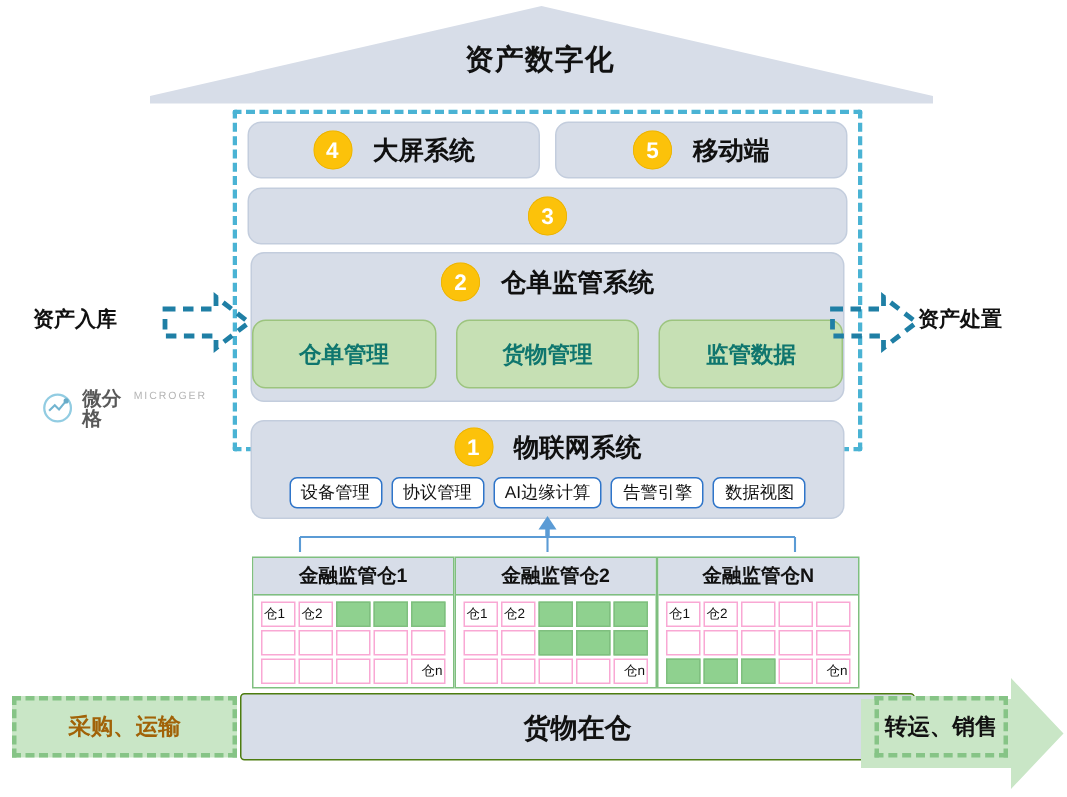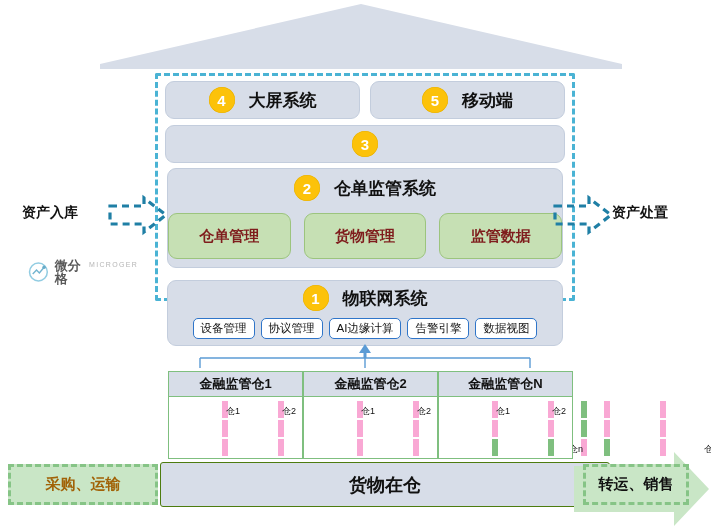--- a/index.html
+++ b/index.html
@@ -56,21 +56,21 @@
   
   #box-supervise{left:167px;top:168px;width:396px;height:100px;}
   #box-supervise .layer-title{height:32px;margin-top:3px;}
   .sub-row{
     position:absolute;left:0;top:38px;width:100%;height:58px;
     display:flex;align-items:center;justify-content:center;gap:13px;
   }
   .sub-green{
     width:124px;height:46px;background:#c6e0b4;border:1px solid #9cc47e;
     border-radius:9px;display:flex;align-items:center;justify-content:center;
-    font-size:15px;font-weight:bold;color:#7f1d1d;box-sizing:border-box;
+    font-size:15px;font-weight:bold;color:#0f766e;box-sizing:border-box;
   }
 
   
   #box-iot{left:167px;top:280px;width:396px;height:66px;}
   #box-iot .layer-title{height:30px;margin-top:2px;}
   .pill-row{
     position:absolute;left:0;top:32px;width:100%;height:30px;
     display:flex;align-items:center;justify-content:center;gap:6px;
   }
   .pill{
@@ -103,23 +103,22 @@
   .wh-head{
     height:25px;background:#d7dde8;border-bottom:1px solid #7fbf7f;
     display:flex;align-items:center;justify-content:center;
     font-size:13px;font-weight:bold;color:#111;box-sizing:border-box;
   }
   .wh-grid{
     padding:4px 5px 5px 5px;display:grid;grid-template-columns:repeat(5,1fr);
     grid-template-rows:repeat(3,17px);gap:2px;box-sizing:border-box;
   }
   .cell{
-    border:3px solid #f9a8d4;background:#ffffff;box-sizing:border-box;
+    border:1px solid #f9a8d4;background:#ffffff;box-sizing:border-box;
     position:relative;
-    margin-left:48px;
   }
   .cell.filled{background:#8fd18f;border-color:#7fbf7f;}
   .cell span{
     position:absolute;left:1px;top:0px;font-size:9px;color:#111;
     line-height:15px;white-space:nowrap;
   }
   .cell span.right{left:auto;right:1px;}
 
   
   #bottom-bar{
@@ -129,21 +128,21 @@
     font-size:18px;font-weight:bold;color:#111;box-sizing:border-box;
   }
   #bottom-left{
     position:absolute;left:8px;top:464px;width:150px;height:41px;
     background:#c9e6c6;border:3px dashed #86c486;
     display:flex;align-items:center;justify-content:center;
     font-size:15px;font-weight:bold;color:#a16207;box-sizing:border-box;
   }
   .arrow-right-svg{position:absolute;left:574px;top:450px;width:137px;height:78px;}
   #bottom-right{
-    position:absolute;left:583px;top:464px;width:106px;height:41px;
+    position:absolute;left:583px;top:464px;width:89px;height:41px;
     background:#c9e6c6;border:3px dashed #86c486;
     display:flex;align-items:center;justify-content:center;
     font-size:15px;font-weight:bold;color:#111;box-sizing:border-box;z-index:3;
   }
 
   
   #watermark{
     position:absolute;left:28px;top:255px;width:110px;height:34px;
     display:flex;align-items:center;gap:6px;opacity:.85;
   }
@@ -152,20 +151,21 @@
   .wm-en{font-size:7px;letter-spacing:1.3px;color:#a8a8a8;margin-top:2px;}
 </style>
 </head>
 <body>
 
 <div id="stage">
 
   <svg class="roof-svg" viewBox="0 0 522 68">
     <polygon points="261,2 522,62 522,67 0,67 0,62" fill="#d7dde8"></polygon>
   </svg>
+  <div class="roof-title">资产数字化</div>
 
   <div class="cyan-frame"></div>
 
   <div class="layer" id="box-bigscreen">
     <div class="layer-title">
       <span class="badge">4</span>
       <span>大屏系统</span>
     </div>
   </div>
 

